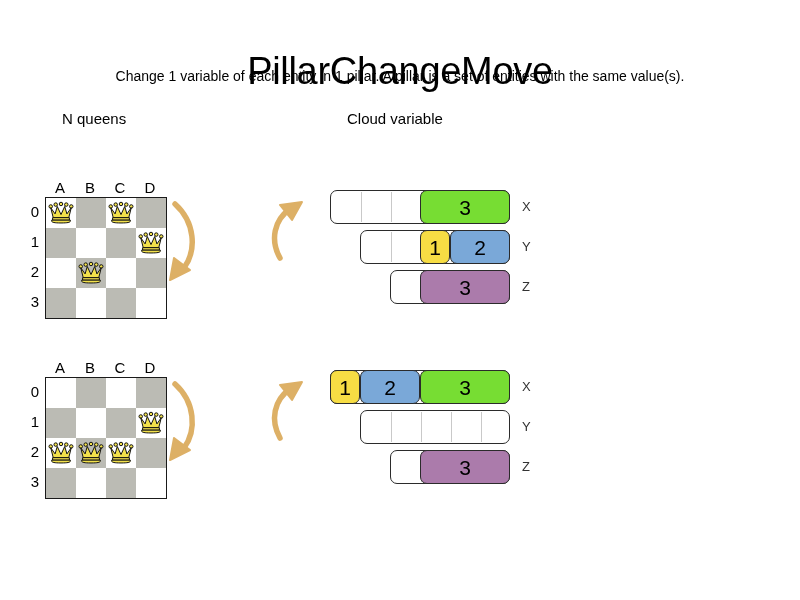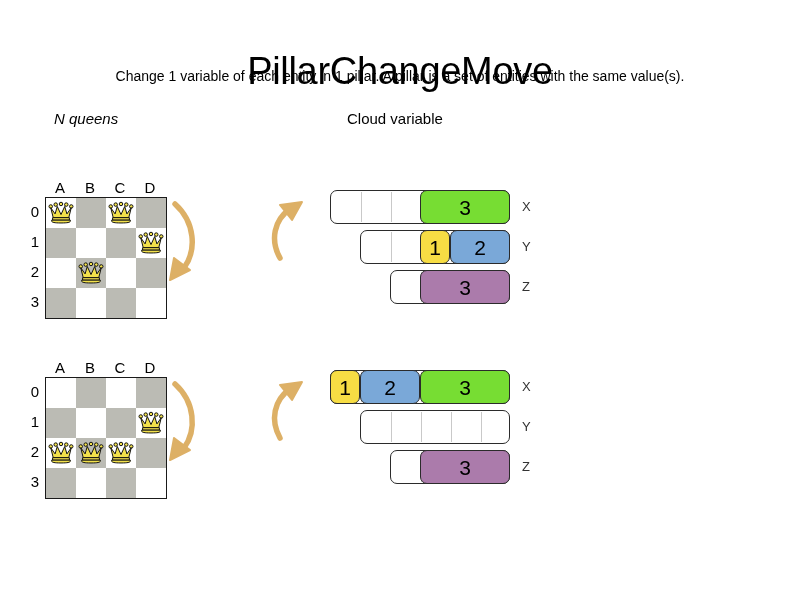--- a/index.html
+++ b/index.html
@@ -37,21 +37,21 @@
     font-size: 14px;
     line-height: 1.2;
   }
 
   
   .section-heading {
     position: absolute;
     font-size: 15px;
     white-space: nowrap;
   }
-  #heading-nqueens { left: 54px; top: 110px; font-style: italic; }
+  #heading-nqueens { left: 62px; top: 110px; }
   #heading-cloud   { left: 347px; top: 110px; }
 
   
   .board-block { position: absolute; }
   #board-block-1 { left: 27px; top: 178px; }
   #board-block-2 { left: 27px; top: 358px; }
 
   .file-labels {
     position: absolute;
     left: 18px;

